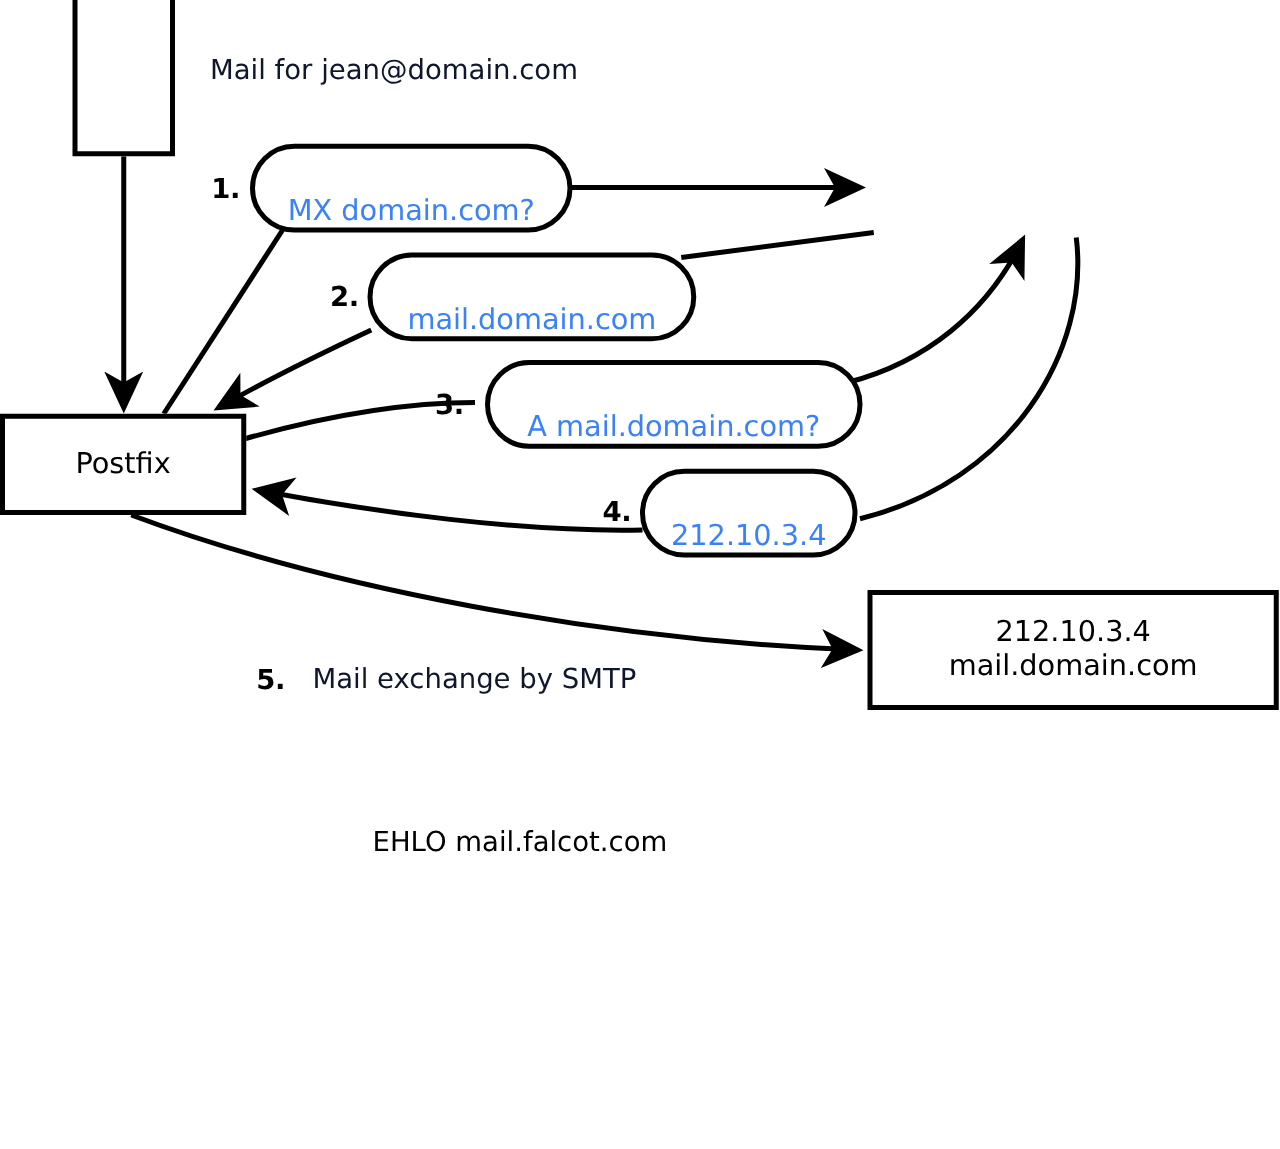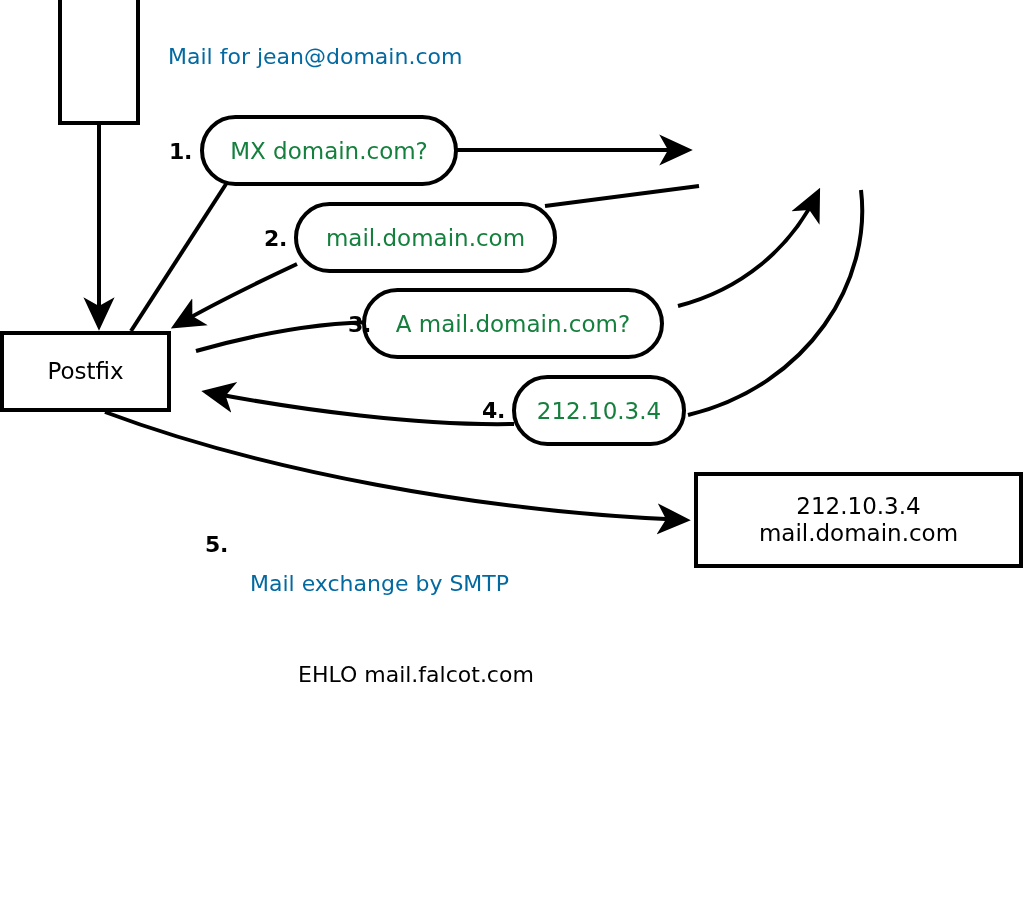--- a/index.html
+++ b/index.html
@@ -38,38 +38,38 @@
     color: #000000;
     line-height: 1.18;
   }
   .bubble {
     position: absolute;
     box-sizing: border-box;
     border: 4px solid #000000;
     background: #ffffff;
     border-radius: 999px;
     display: flex;
-    align-items: center;
+    align-items: flex-end;
     justify-content: center;
     font-size: 23px;
-    color: #15803d;
+    color: #3b82f6;
     z-index: 5;
   }
   .step-num {
     position: absolute;
     font-size: 22px;
     font-weight: bold;
     color: #000000;
     z-index: 6;
     letter-spacing: -0.3px;
   }
   .free-text {
     position: absolute;
     font-size: 22px;
-    color: #0369a1;
+    color: #0f172a;
     white-space: pre;
   }
   .mono-block {
     position: absolute;
     font-size: 22px;
     color: #000000;
     line-height: 32px;
     white-space: pre;
   }
   .mono-block div { white-space: pre; margin-left: 48px; }
@@ -124,21 +124,21 @@
 
     <g>
       <path d="M105,412 C260,470 480,512 686,520" stroke="#000000" stroke-width="4" fill="none" marker-end="url(#arrowhead)"></path>
     </g>
   </svg>
 
   <div class="node-box" style="left:58px; top:-18px; width:82px; height:143px;">
     <span></span>
   </div>
 
-  <div class="node-box" style="left:0px; top:331px; width:171px; height:81px;">
+  <div class="node-box" style="left:0px; top:331px; width:197px; height:81px;">
     <span>Postfix</span>
   </div>
 
 
   <div class="node-box" style="left:694px; top:472px; width:329px; height:96px;">
     <span>212.10.3.4</span>
     <span>mail.domain.com</span>
   </div>
 
   <div class="free-text" style="left:168px; top:44px;">Mail for jean@domain.com</div>
@@ -147,31 +147,31 @@
   <div class="bubble" style="left:200px; top:115px; width:258px; height:71px;">
     <span>MX domain.com?</span>
   </div>
 
   <div class="step-num" style="left:264px; top:226px;">2.</div>
   <div class="bubble" style="left:294px; top:202px; width:263px; height:71px;">
     <span>mail.domain.com</span>
   </div>
 
   <div class="step-num" style="left:348px; top:312px;">3.</div>
-  <div class="bubble" style="left:362px; top:288px; width:302px; height:71px;">
+  <div class="bubble" style="left:388px; top:288px; width:302px; height:71px;">
     <span>A mail.domain.com?</span>
   </div>
 
   <div class="step-num" style="left:482px; top:398px;">4.</div>
   <div class="bubble" style="left:512px; top:375px; width:174px; height:71px;">
     <span>212.10.3.4</span>
   </div>
 
   <div class="step-num" style="left:205px; top:532px;">5.</div>
-  <div class="free-text" style="left:250px; top:531px;margin-top:40px;">Mail exchange by SMTP</div>
+  <div class="free-text" style="left:250px; top:531px;">Mail exchange by SMTP</div>
 
   <div class="mono-block" style="left:250px; top:595px;">
     <div>EHLO mail.falcot.com</div>
     
     
     
     
     
     
     

